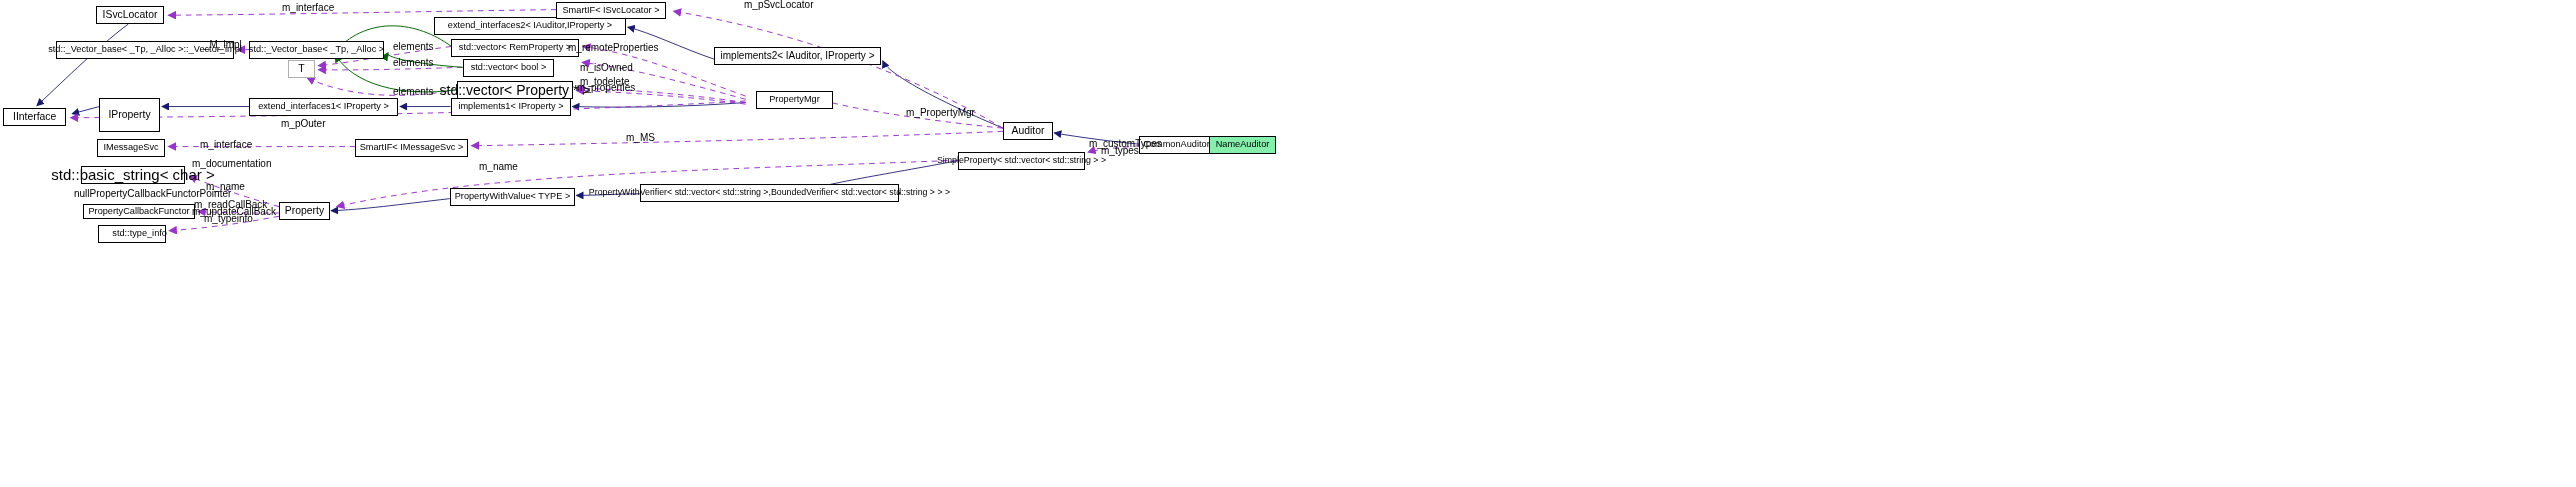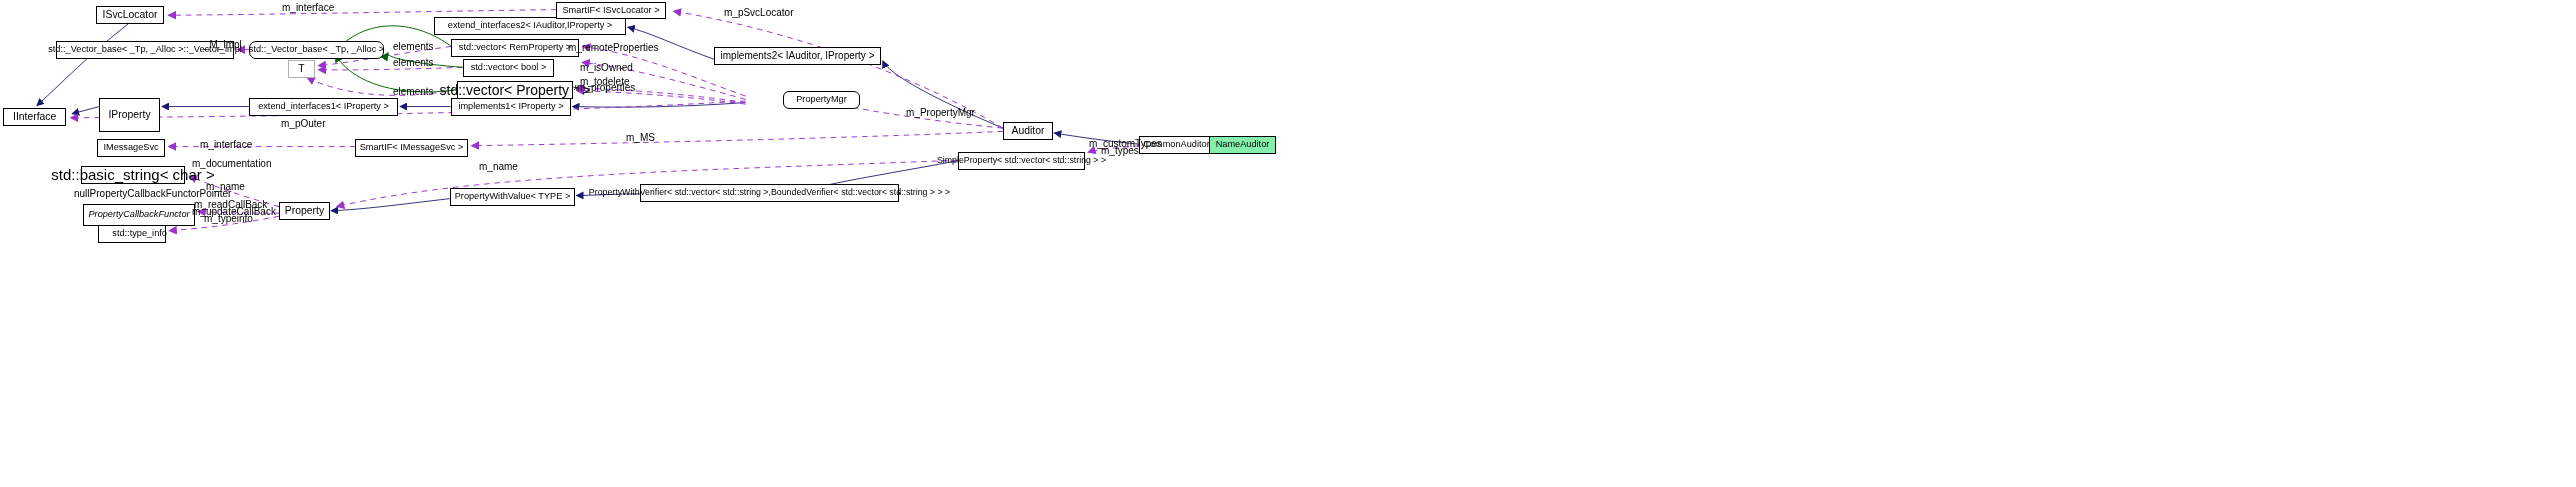--- a/index.html
+++ b/index.html
@@ -105,44 +105,44 @@
       <path d="M570,112 C500,122 440,105 418,68" marker-end="url(#ah-green)"></path>
     </g>
   </svg>
 
   <div class="node" style="left:3.2px;top:108px;width:63px;height:17.6px;">IInterface</div>
   <div class="node" style="left:96px;top:6.4px;width:68px;height:17.6px;">ISvcLocator</div>
   <div class="node" style="left:56px;top:41px;width:178px;height:17.6px;font-size:9.2px;">std::_Vector_base&lt; _Tp, _Alloc &gt;::_Vector_impl</div>
   <div class="node" style="left:99px;top:98px;width:61px;height:34px;">IProperty</div>
   <div class="node" style="left:97px;top:139px;width:68px;height:17.6px;font-size:9.2px;">IMessageSvc</div>
   <div class="node" style="left:81px;top:166px;width:104px;height:17.6px;font-size:15px;">std::basic_string&lt; char &gt;</div>
-  <div class="node" style="left:83px;top:204px;width:112px;height:22px;font-size:9.2px;font-style:italic;">PropertyCallbackFunctor</div>
+  <div class="node" style="left:83px;top:204px;width:112px;height:15px;font-size:9.2px;">PropertyCallbackFunctor</div>
   <div class="node" style="left:98px;top:225px;width:68px;height:17.6px;font-size:9.2px;padding-left:20px;">std::type_info</div>
-  <div class="node" style="left:249px;top:41px;width:135px;height:17.6px;font-size:9.2px;border-radius:7px;">std::_Vector_base&lt; _Tp, _Alloc &gt;</div>
+  <div class="node" style="left:249px;top:41px;width:135px;height:17.6px;font-size:9.2px;">std::_Vector_base&lt; _Tp, _Alloc &gt;</div>
   <div class="node tmpl" style="left:288px;top:60px;width:27px;height:17.6px;">T</div>
   <div class="node" style="left:279px;top:202px;width:51px;height:17.6px;">Property</div>
   <div class="node" style="left:249px;top:98px;width:149px;height:17.6px;font-size:9.2px;">extend_interfaces1&lt; IProperty &gt;</div>
   <div class="node" style="left:355px;top:139px;width:113px;height:17.6px;font-size:9.2px;">SmartIF&lt; IMessageSvc &gt;</div>
   <div class="node" style="left:434px;top:17px;width:192px;height:17.6px;font-size:9.2px;">extend_interfaces2&lt; IAuditor,IProperty &gt;</div>
   <div class="node" style="left:451px;top:39px;width:128px;height:17.6px;font-size:9.2px;">std::vector&lt; RemProperty &gt;</div>
   <div class="node" style="left:463px;top:59px;width:91px;height:17.6px;font-size:9.2px;">std::vector&lt; bool &gt;</div>
   <div class="node" style="left:457px;top:81px;width:116px;height:17.6px;font-size:14px;">std::vector&lt; Property * &gt;</div>
   <div class="node" style="left:451px;top:98px;width:120px;height:17.6px;font-size:9.2px;">implements1&lt; IProperty &gt;</div>
   <div class="node" style="left:450px;top:188px;width:125px;height:17.6px;font-size:9.2px;">PropertyWithValue&lt; TYPE &gt;</div>
   <div class="node" style="left:556px;top:1.6px;width:110px;height:17.6px;font-size:9.2px;">SmartIF&lt; ISvcLocator &gt;</div>
-  <div class="node" style="left:783px;top:91px;width:77px;height:17.6px;font-size:9.2px;border-radius:6px;">PropertyMgr</div>
+  <div class="node" style="left:756px;top:91px;width:77px;height:17.6px;font-size:9.2px;">PropertyMgr</div>
   <div class="node" style="left:714px;top:47px;width:167px;height:17.6px;font-size:10px;">implements2&lt; IAuditor, IProperty &gt;</div>
   <div class="node" style="left:640px;top:184px;width:259px;height:17.6px;font-size:8.8px;">PropertyWithVerifier&lt; std::vector&lt; std::string &gt;,BoundedVerifier&lt; std::vector&lt; std::string &gt; &gt; &gt;</div>
   <div class="node" style="left:1003px;top:122px;width:50px;height:17.6px;">Auditor</div>
   <div class="node" style="left:958px;top:152px;width:127px;height:17.6px;font-size:8.8px;">SimpleProperty&lt; std::vector&lt; std::string &gt; &gt;</div>
   <div class="node" style="left:1139px;top:136px;width:75px;height:17.6px;font-size:9.2px;">CommonAuditor</div>
   <div class="node current" style="left:1209px;top:136px;width:67px;height:17.6px;font-size:9.2px;">NameAuditor</div>
 
   <div class="edgelabel" style="left:282px;top:3.2px;">m_interface</div>
-  <div class="edgelabel" style="left:724px;top:0px;margin-top:8px;">m_pSvcLocator</div>
+  <div class="edgelabel" style="left:744px;top:0px;">m_pSvcLocator</div>
   <div class="edgelabel" style="left:204px;top:40px;">_M_impl</div>
   <div class="edgelabel" style="left:393px;top:42px;">elements</div>
   <div class="edgelabel" style="left:393px;top:58px;">elements</div>
   <div class="edgelabel" style="left:393px;top:87px;">elements</div>
   <div class="edgelabel" style="left:568px;top:43px;">m_remoteProperties</div>
   <div class="edgelabel" style="left:580px;top:63px;">m_isOwned</div>
   <div class="edgelabel" style="left:580px;top:77px;">m_todelete</div>
   <div class="edgelabel" style="left:577px;top:83px;">m_properties</div>
   <div class="edgelabel" style="left:906px;top:108px;">m_PropertyMgr</div>
   <div class="edgelabel" style="left:281px;top:119px;">m_pOuter</div>

